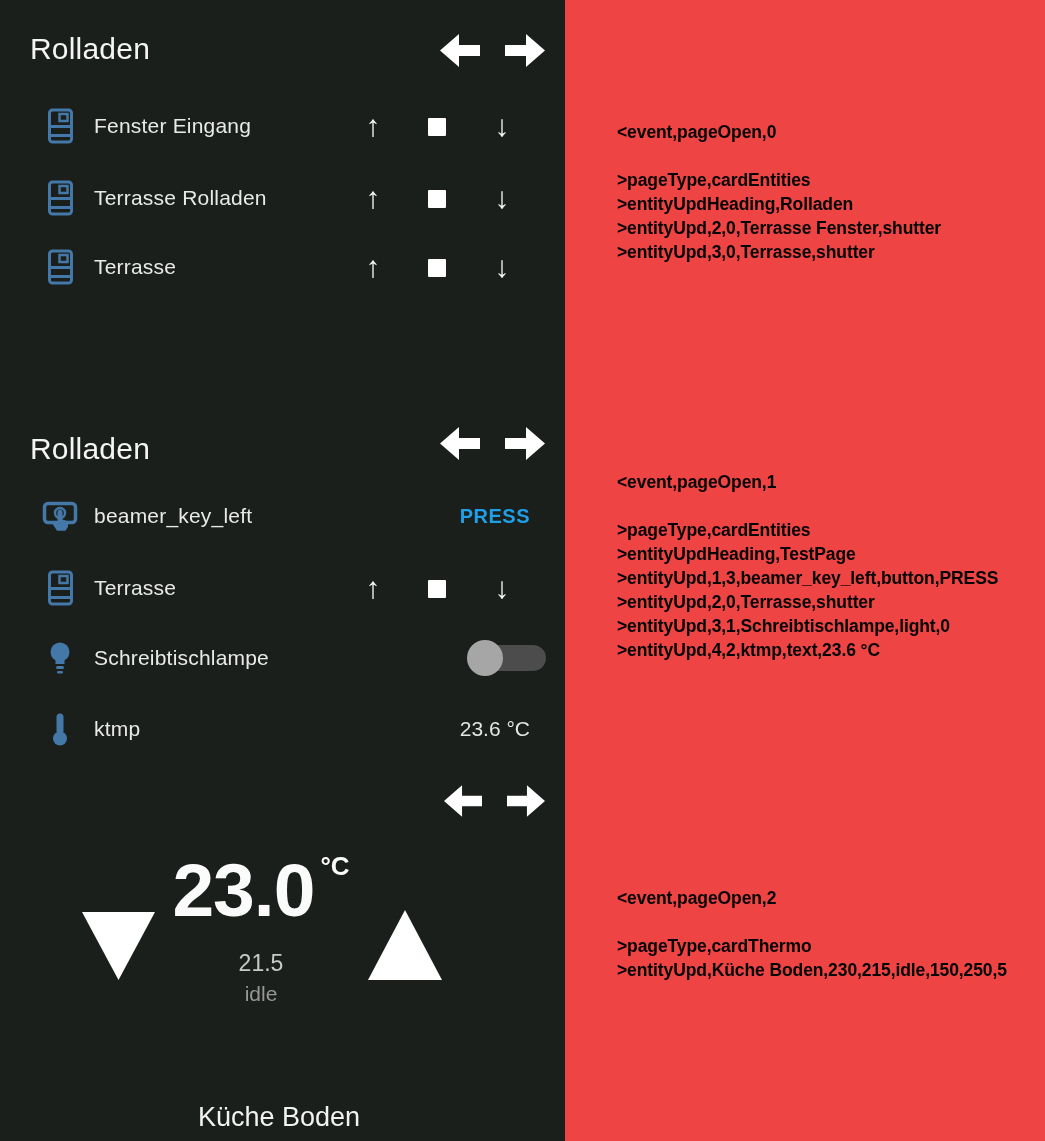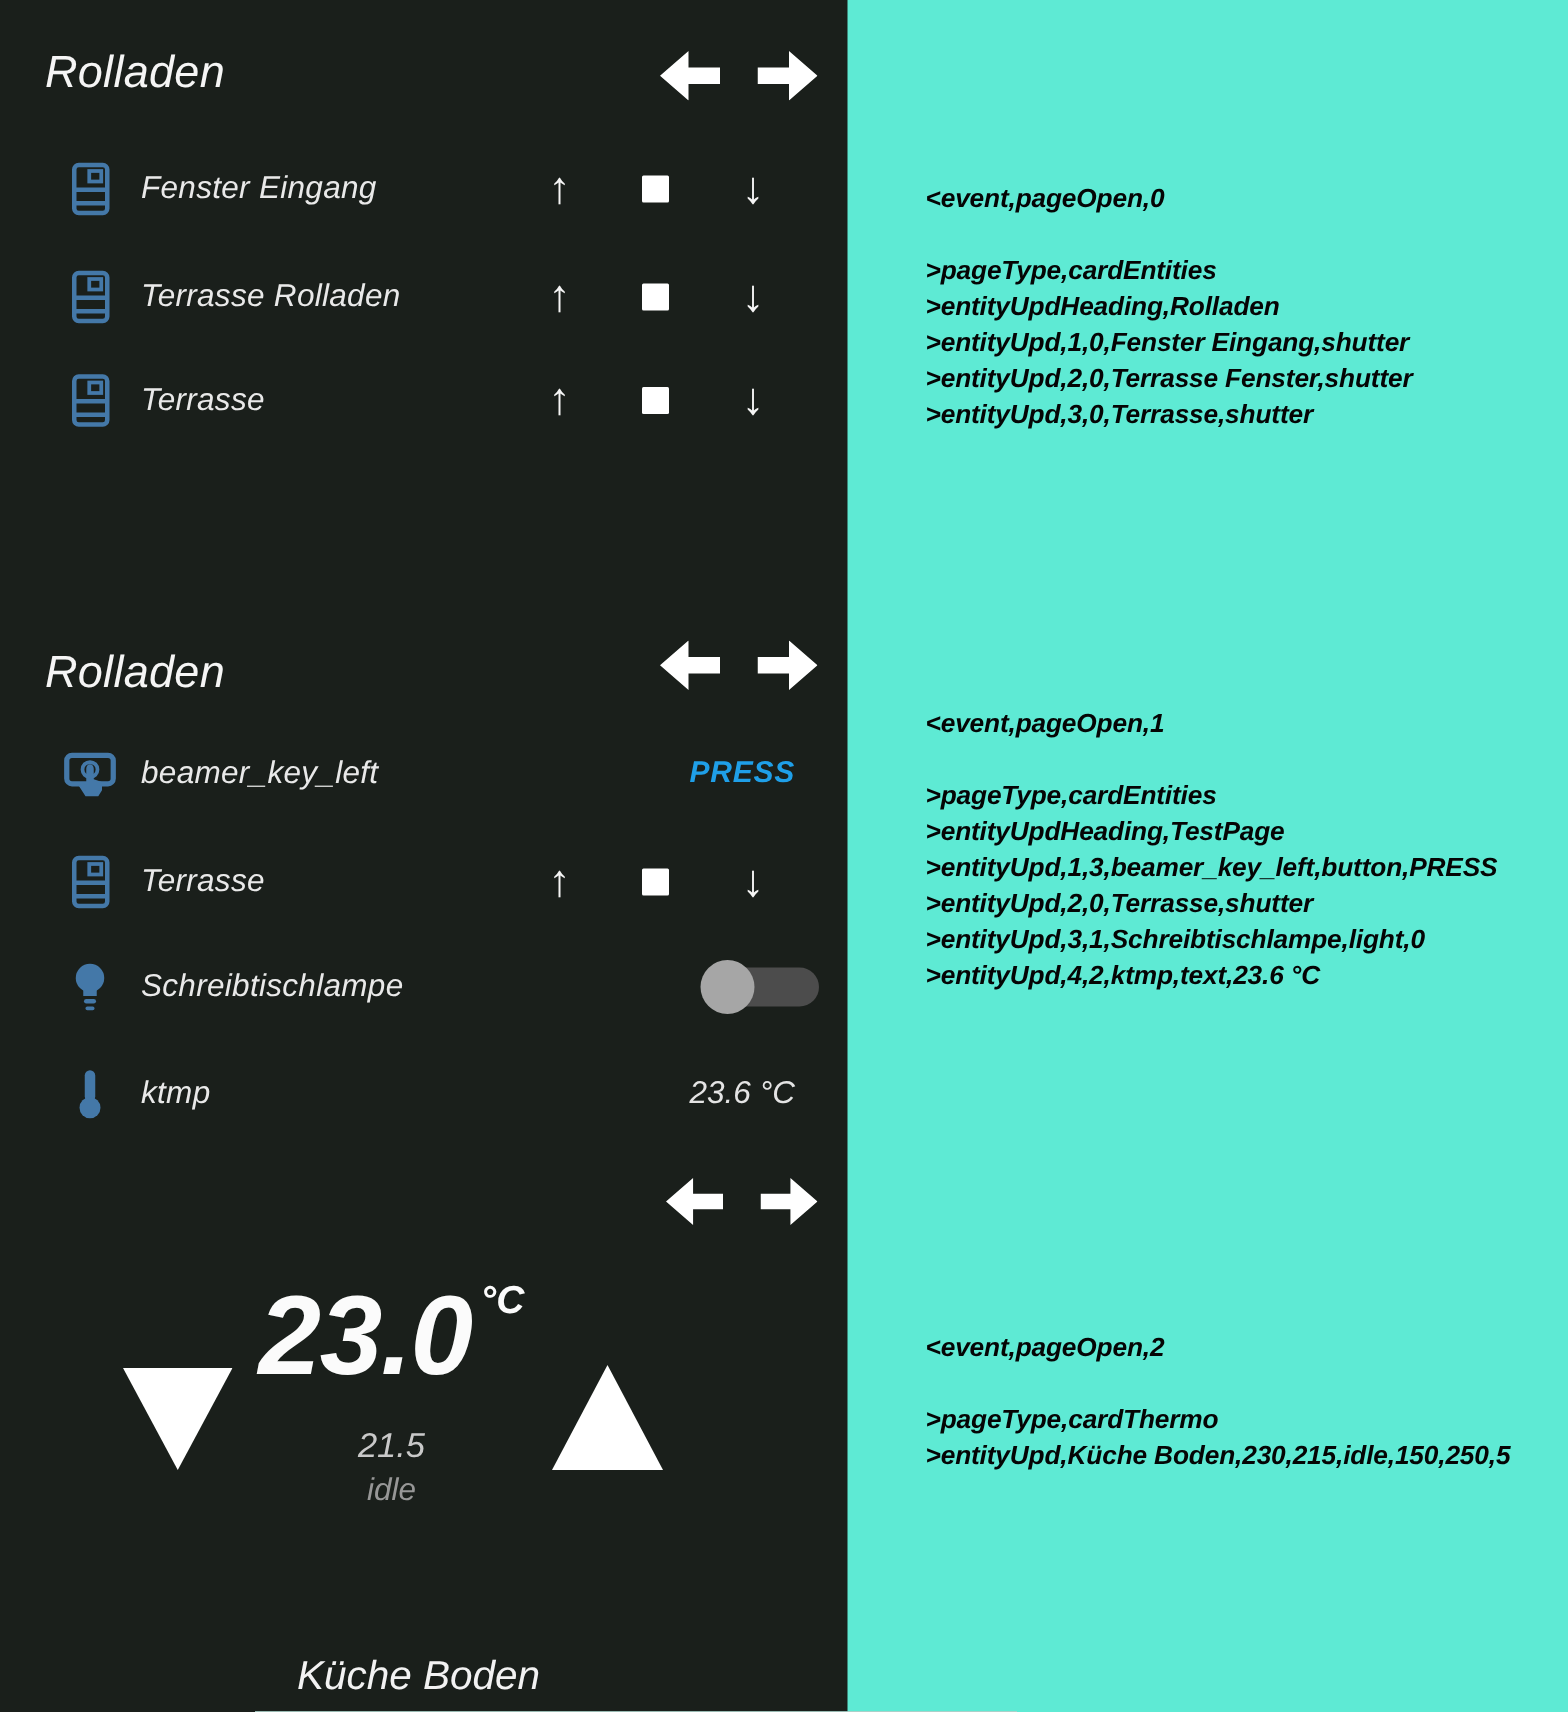--- a/index.html
+++ b/index.html
@@ -1,21 +1,20 @@
 <!DOCTYPE html>
 <html><head>
 <meta charset="utf-8">
 <style>
   * { margin:0; padding:0; box-sizing:border-box; }
   html,body { background:#ffffff; }
   .stage {
     position:relative; width:1045px; height:1141px;
-    background:#5eead4; overflow:hidden;
+    background:#ef4444; overflow:hidden;
     font-family:"Liberation Sans", sans-serif;
-    font-style:italic;
   }
   
   .panel {
     position:absolute; left:0; top:0; width:565px; height:1141px;
     background:#1a1f1b;
   }
   .card { position:absolute; left:0; width:565px; }
   .card-title {
     position:absolute; left:30px;
     font-size:30px; font-weight:400; color:#f5f5f5; letter-spacing:0.2px;
@@ -239,21 +238,20 @@
       <div class="thermo-center hvacstate" style="top:222px;">idle</div>
       <div class="thermo-center thermoname" style="top:342px;padding-left:36px;">Küche Boden</div>
     </section>
   </div>
 
   <div class="log-block" style="top:80px;margin-top:40px;">
     <div class="log-line">&lt;event,pageOpen,0</div>
     <div class="log-line"></div>
     <div class="log-line">&gt;pageType,cardEntities</div>
     <div class="log-line">&gt;entityUpdHeading,Rolladen</div>
-    <div class="log-line">&gt;entityUpd,1,0,Fenster Eingang,shutter</div>
     <div class="log-line">&gt;entityUpd,2,0,Terrasse Fenster,shutter</div>
     <div class="log-line">&gt;entityUpd,3,0,Terrasse,shutter</div>
   </div>
 
   <div class="log-block" style="top:470px;">
     <div class="log-line">&lt;event,pageOpen,1</div>
     <div class="log-line"></div>
     <div class="log-line">&gt;pageType,cardEntities</div>
     <div class="log-line">&gt;entityUpdHeading,TestPage</div>
     <div class="log-line">&gt;entityUpd,1,3,beamer_key_left,button,PRESS</div>

